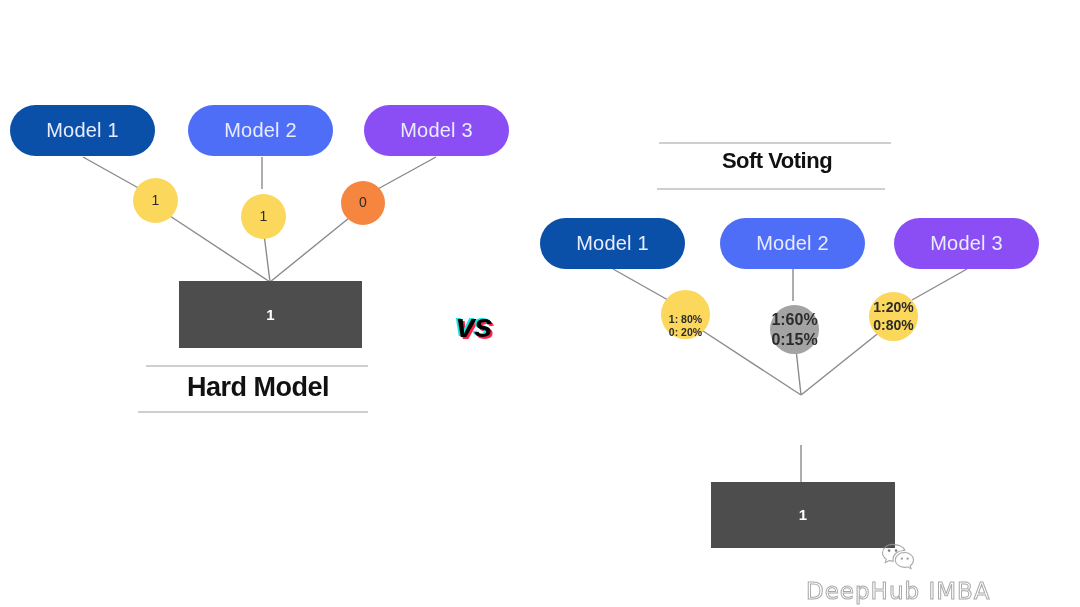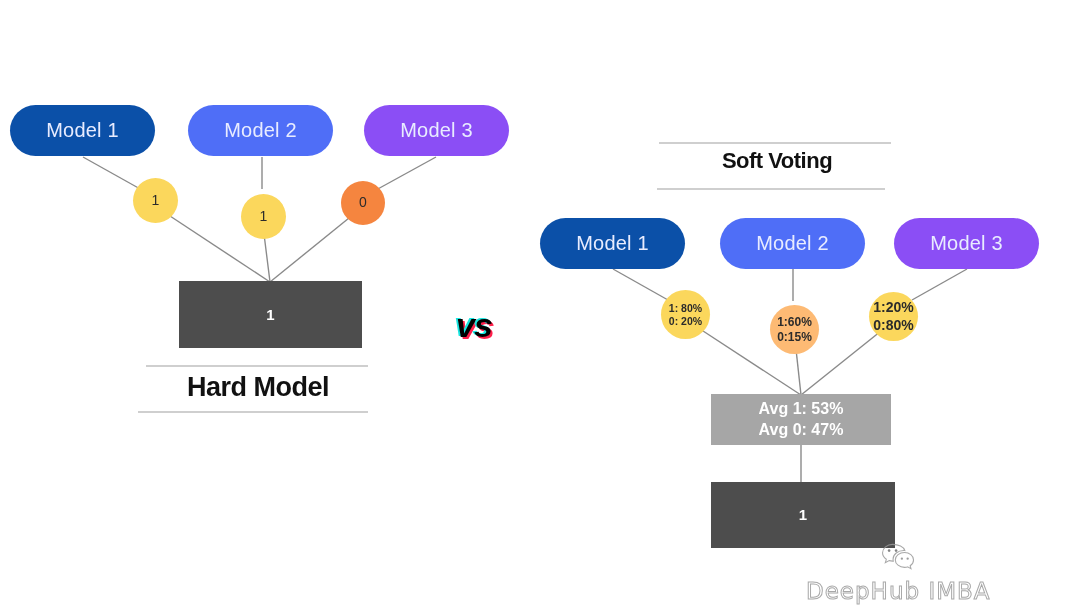--- a/index.html
+++ b/index.html
@@ -151,37 +151,33 @@
   <div class="pill" style="left:540px;top:218px;width:145px;height:51px;background:#0b50a8;">
     <span>Model 1</span>
   </div>
   <div class="pill" style="left:720px;top:218px;width:145px;height:51px;background:#4f6ef7;">
     <span>Model 2</span>
   </div>
   <div class="pill" style="left:894px;top:218px;width:145px;height:51px;background:#8b4ef5;">
     <span>Model 3</span>
   </div>
 
-  <div class="circle" style="left:661px;top:290px;width:49px;height:49px;background:#fbd75c;font-size:10.5px;font-weight:bold;">
+  <div class="circle" style="left:661px;top:290px;width:49px;height:49px;background:#fbd75c;font-size:10.5px;font-weight:bold;justify-content:flex-end;">
     <span class="ln">1: 80%</span>
     <span class="ln">0: 20%</span>
   </div>
-  <div class="circle" style="left:770px;top:305px;width:49px;height:49px;background:#fdba74;font-size:12px;font-weight:bold;">
+  <div class="circle" style="left:770px;top:305px;width:49px;height:49px;background:#a3a3a3;font-size:16px;font-weight:bold;">
     <span class="ln">1:60%</span>
     <span class="ln">0:15%</span>
   </div>
   <div class="circle" style="left:869px;top:292px;width:49px;height:49px;background:#fbd75c;font-size:14px;font-weight:bold;align-items:center;">
     <span class="ln">1:20%</span>
     <span class="ln">0:80%</span>
   </div>
 
-  <div class="box" style="left:711px;top:394px;width:180px;height:51px;background:#a6a6a6;font-size:16px;">
-    <span>Avg 1: 53%</span>
-    <span>Avg 0: 47%</span>
-  </div>
 
   <div class="box" style="left:711px;top:482px;width:184px;height:66px;background:#4d4d4d;font-size:15px;">
     <span>1</span>
   </div>
 
   <div id="watermark" style="left:806px;top:542px;flex-direction:column;">
     <span style="display:inline-block;width:34px;height:28px;">
       <svg viewBox="0 0 44 36" width="34" height="28">
         <path d="M15 3C7.8 3 2 7.9 2 13.9c0 3.4 1.9 6.4 4.9 8.4L5.6 26.6l5-2.6c1.4.4 2.9.6 4.4.6h.9c-.2-.8-.3-1.6-.3-2.4 0-6.3 6.2-11.4 13.8-11.4.5 0 1 0 1.4.1C29.3 6.2 22.8 3 15 3z" fill="none" stroke="#9a9a9a" stroke-width="1.4"></path>
         <circle cx="10.5" cy="11" r="1.7" fill="#6f6f6f"></circle>

